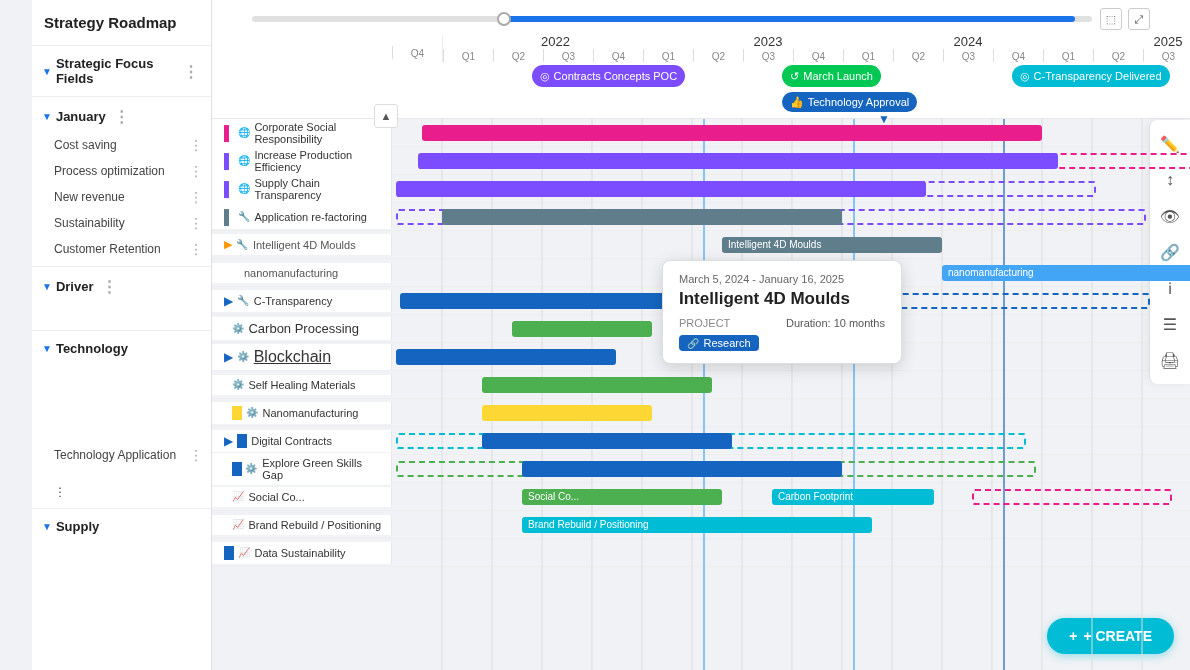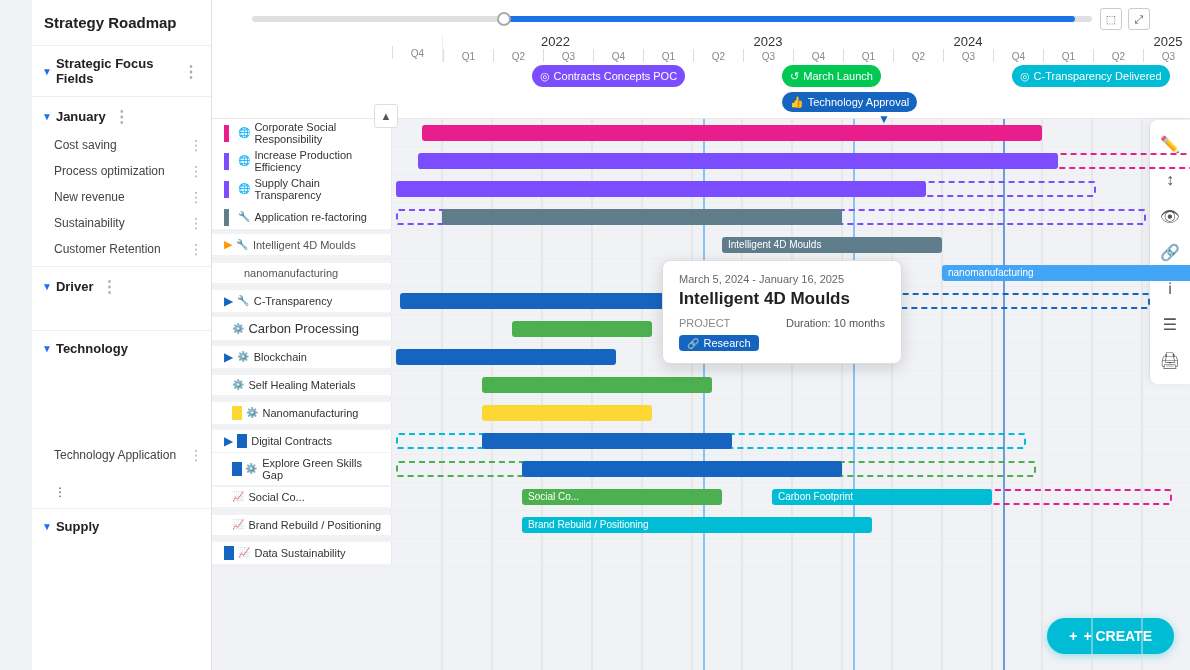--- a/index.html
+++ b/index.html
@@ -399,21 +399,21 @@
           <div style="flex:1;position:relative;height:28px;">
             <div class="gantt-bar green" style="left:120px;width:140px;font-size:10px;z-index:2;"></div>
           </div>
         </div>
 
         <div class="gantt-row" style="height:28px;">
           <div class="gantt-label">
             <span style="display:flex;align-items:center;gap:4px;">
               <span style="color:#1565c0;">▶</span>
               <span style="font-size:10px;">⚙️</span>
-              <span style="font-size:11px;">Blockchain</span>
+              <span style="font-size:16px;text-decoration:underline;">Blockchain</span>
             </span>
           </div>
           <div style="flex:1;position:relative;height:28px;">
             <div class="gantt-bar blue-dark" style="left:4px;width:220px;font-size:10px;z-index:2;"></div>
           </div>
         </div>
 
         <div class="gantt-row" style="height:28px;">
           <div class="gantt-label">
             <span style="display:flex;align-items:center;gap:4px;font-size:11px;padding-left:8px;">
@@ -469,21 +469,21 @@
 
         <div class="gantt-row" style="height:28px;">
           <div class="gantt-label">
             <span style="display:flex;align-items:center;gap:4px;font-size:11px;padding-left:8px;">
               <span style="font-size:10px;">📈</span>
               <span style="font-size:11px;">Social Co...</span>
             </span>
           </div>
           <div style="flex:1;position:relative;height:28px;">
             <div class="gantt-bar green" style="left:130px;width:200px;font-size:10px;z-index:2;">Social Co...</div>
-            <div class="gantt-bar teal" style="left:380px;width:220px;font-size:10px;z-index:2;">Carbon Footprint</div>
+            <div class="gantt-bar teal" style="left:380px;width:162px;font-size:10px;z-index:2;">Carbon Footprint</div>
 
             <div class="gantt-bar-outline pink" style="left:580px;width:200px;z-index:1;"></div>
           </div>
         </div>
 
         <div class="gantt-row" style="height:28px;">
           <div class="gantt-label">
             <span style="display:flex;align-items:center;gap:4px;font-size:11px;padding-left:8px;">
               <span style="font-size:10px;">📈</span>
               <span style="font-size:11px;">Brand Rebuild / Positioning</span>

